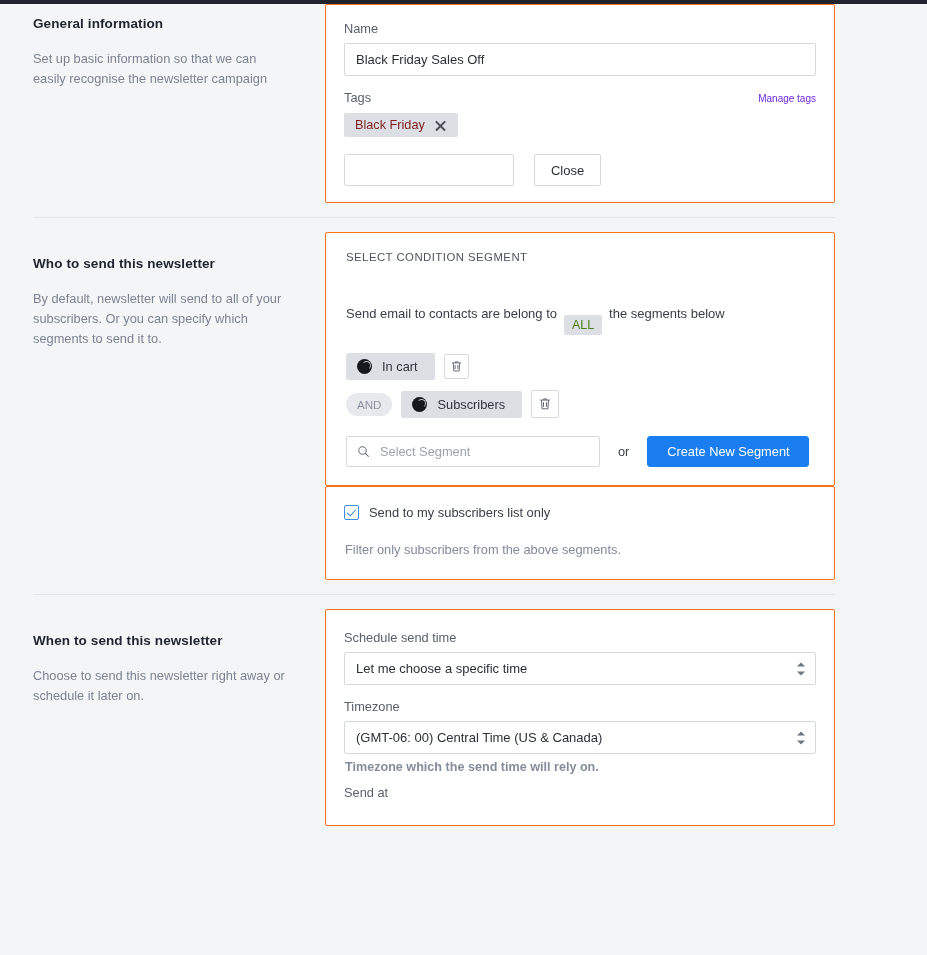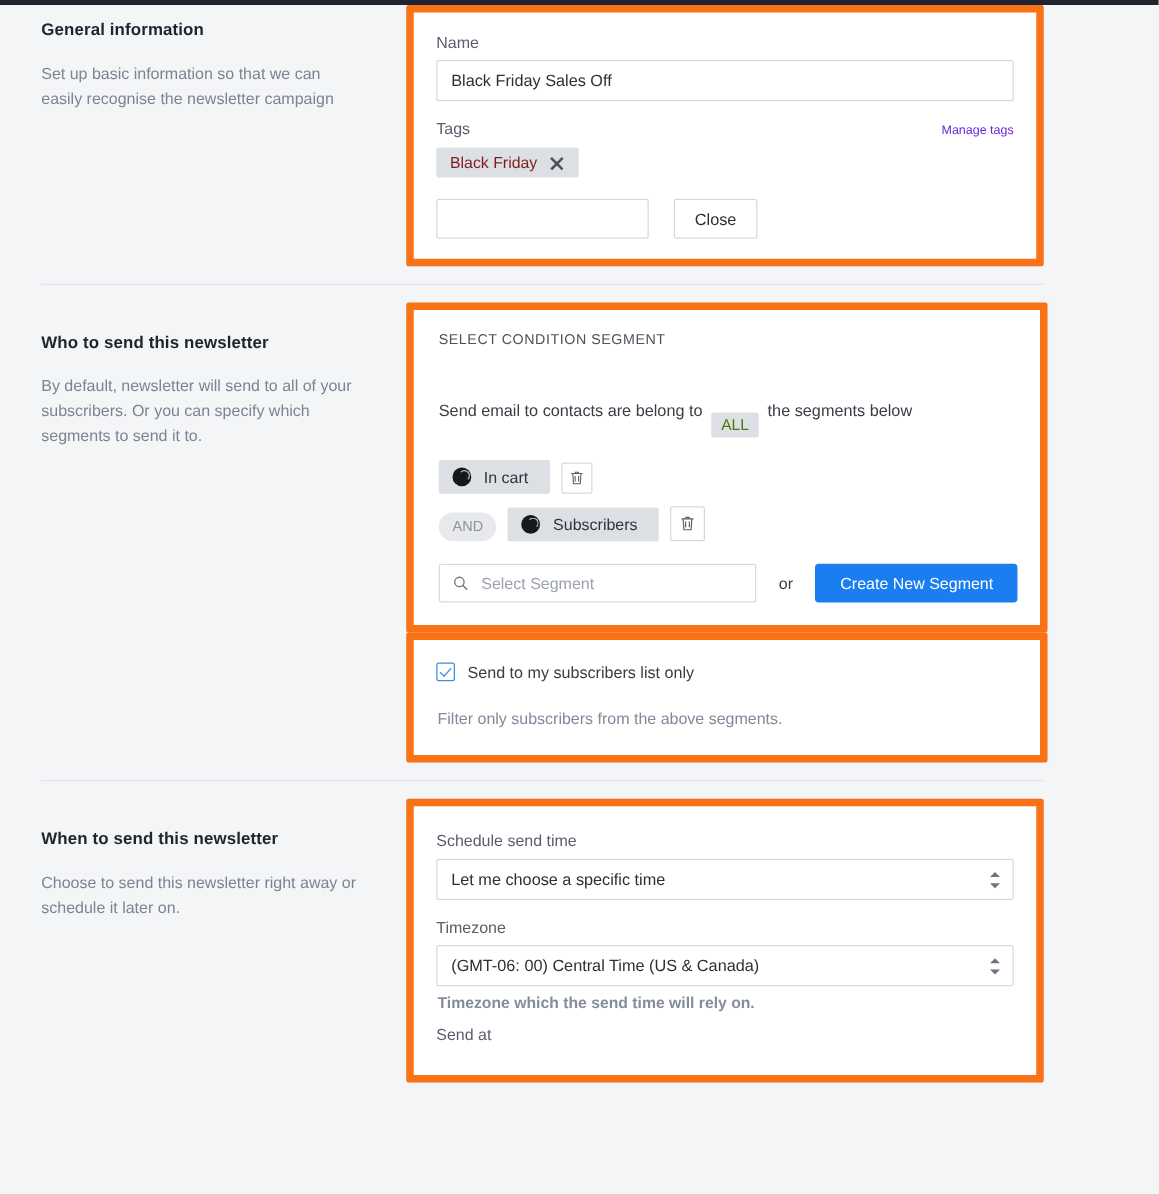--- a/index.html
+++ b/index.html
@@ -54,21 +54,21 @@
     font-size: 12.8px;
     line-height: 1.55;
     color: #7b8494;
   }
   .section-right {
     flex: 1 1 auto;
     padding-right: 54px;
   }
   .card {
     background: #ffffff;
-    border: 6px solid #f97316;
+    border: 1px solid #f97316;
     border-radius: 2px;
     box-shadow: 0 0 1px rgba(0,0,0,0.04);
   }
   .divider {
     height: 1px;
     background: #e3e5ea;
     margin: 14px 54px 14px 33px;
   }
 
   
@@ -192,21 +192,21 @@
     background: #dcdfe4;
     color: #4d7c0f;
     padding: 3px 8px;
     border-radius: 2px;
     font-size: 12.4px;
     cursor: pointer;
     margin-top: 24px;
   }
   .seg-row {
     display: flex;
-    align-items: flex-end;
+    align-items: center;
     gap: 9px;
     margin-bottom: 10px;
     margin-left: 2px;
   }
   .and-pill {
     background: #e7e9ed;
     color: #8b93a0;
     font-size: 11.6px;
     padding: 5px 11px;
     border-radius: 12px;

